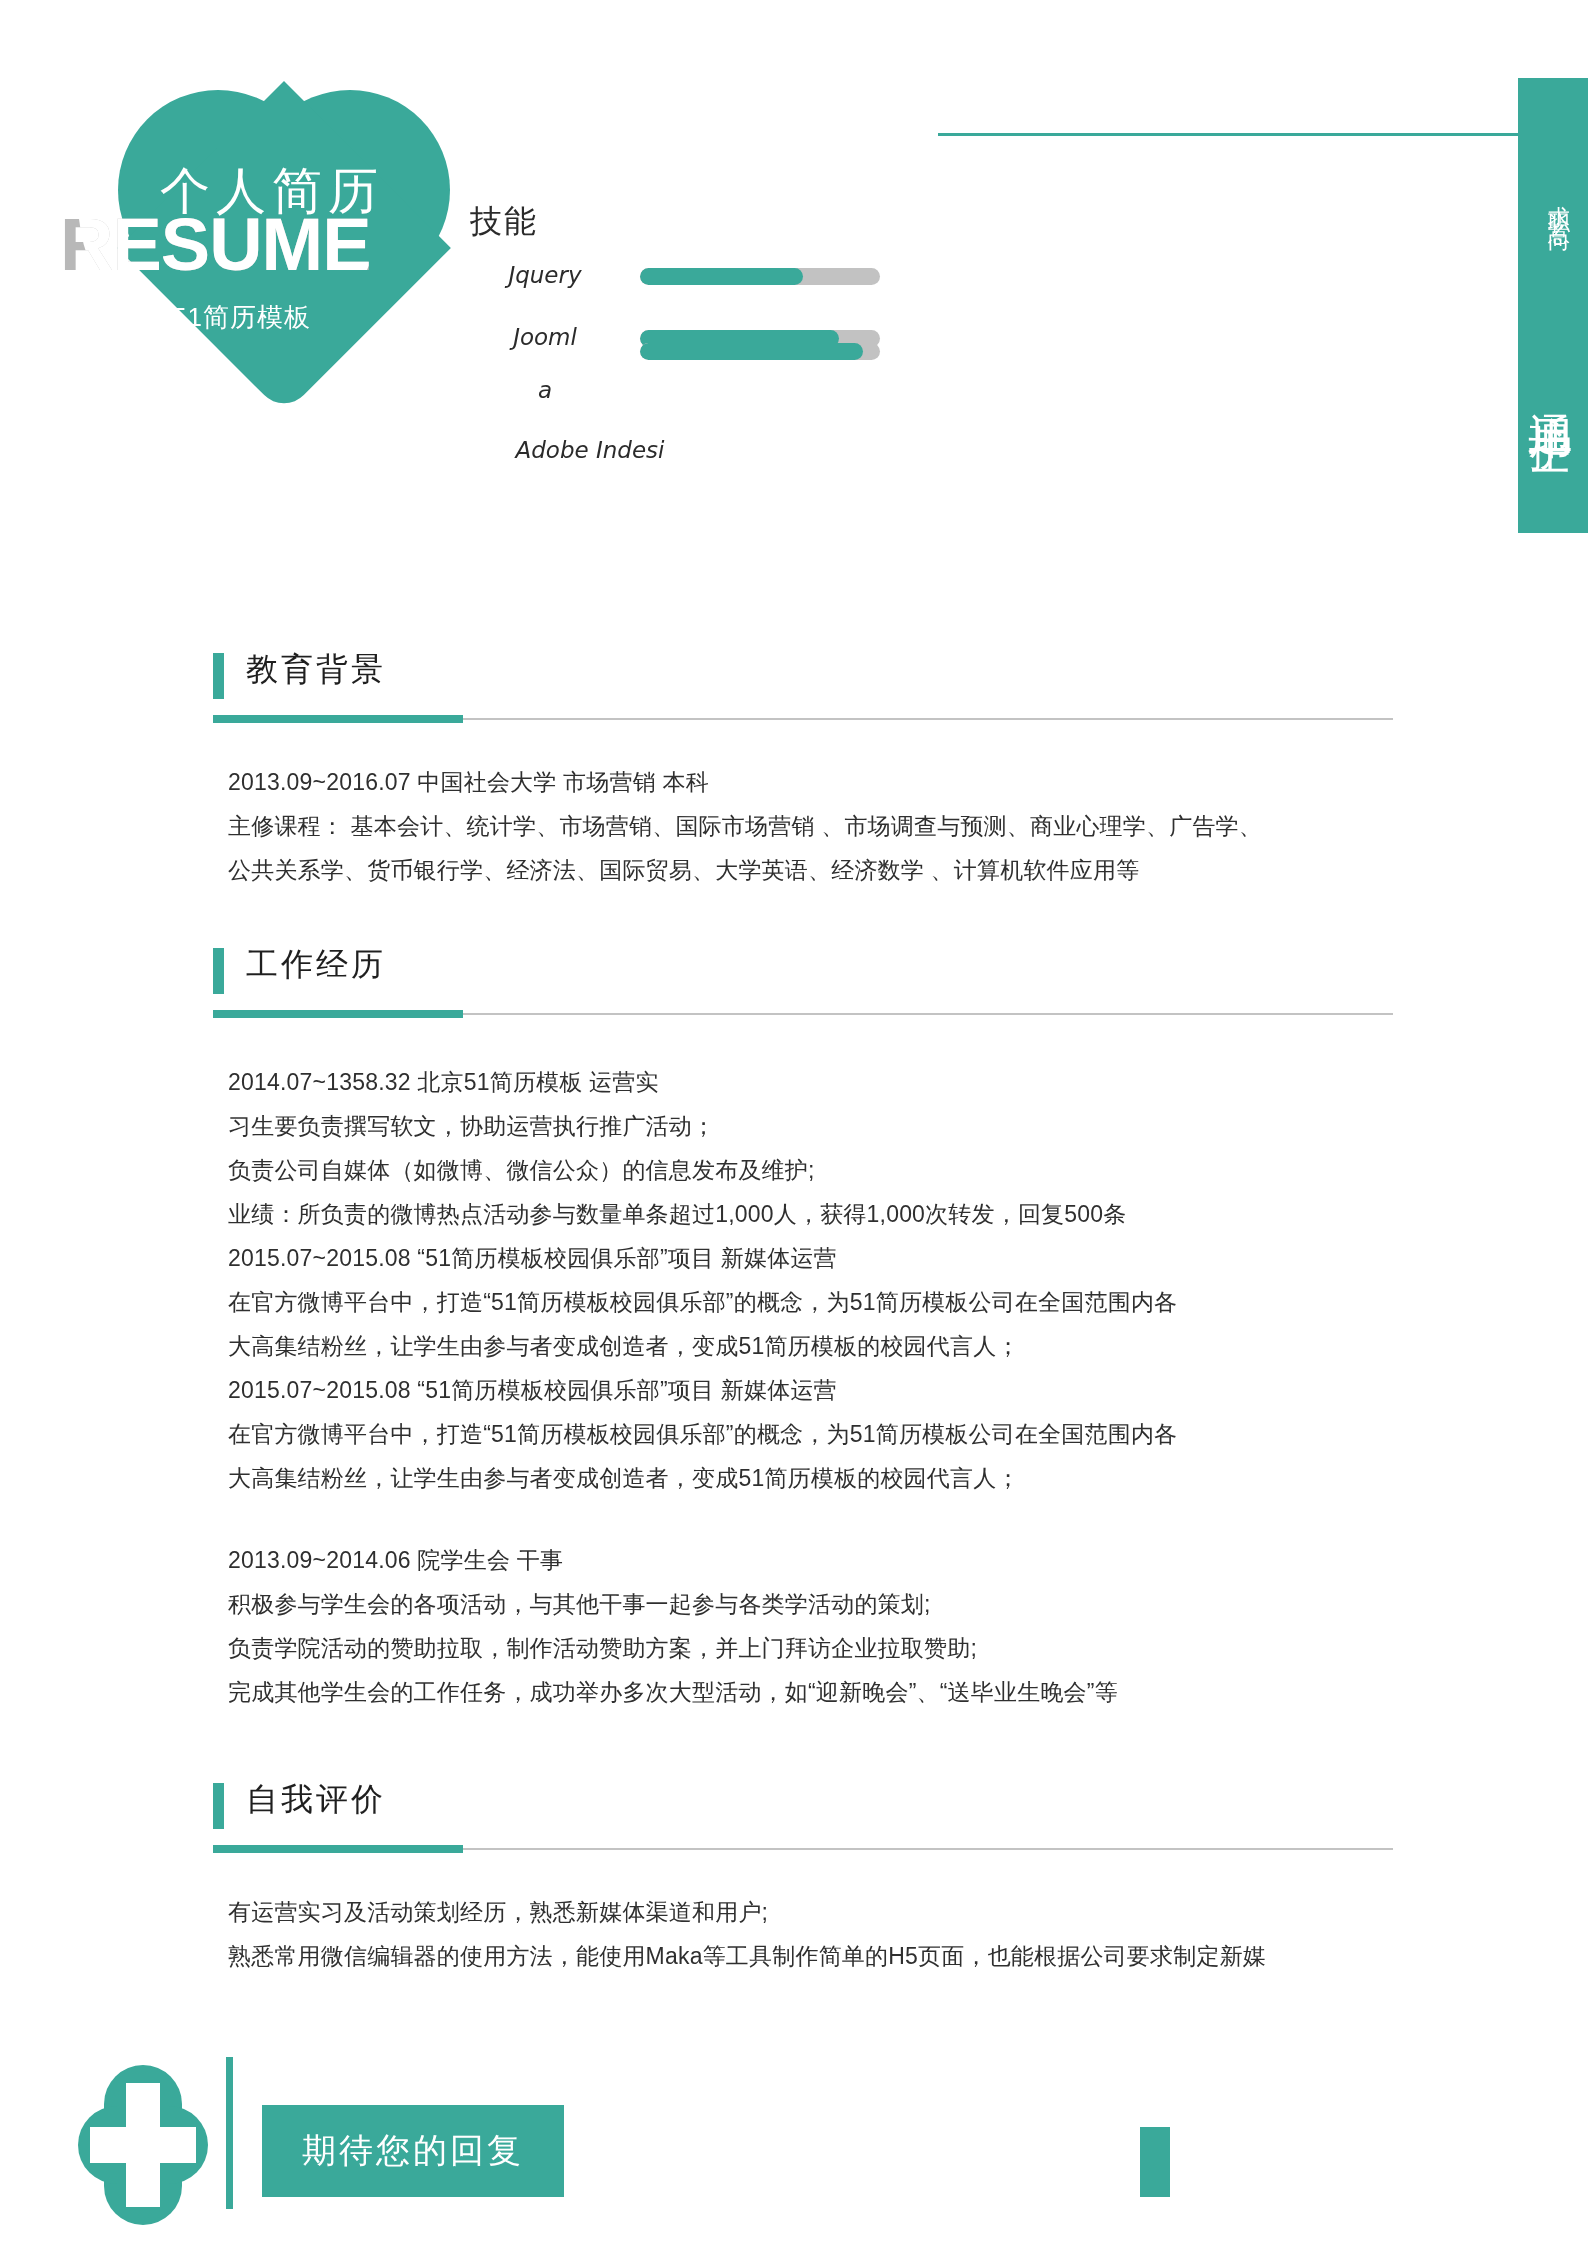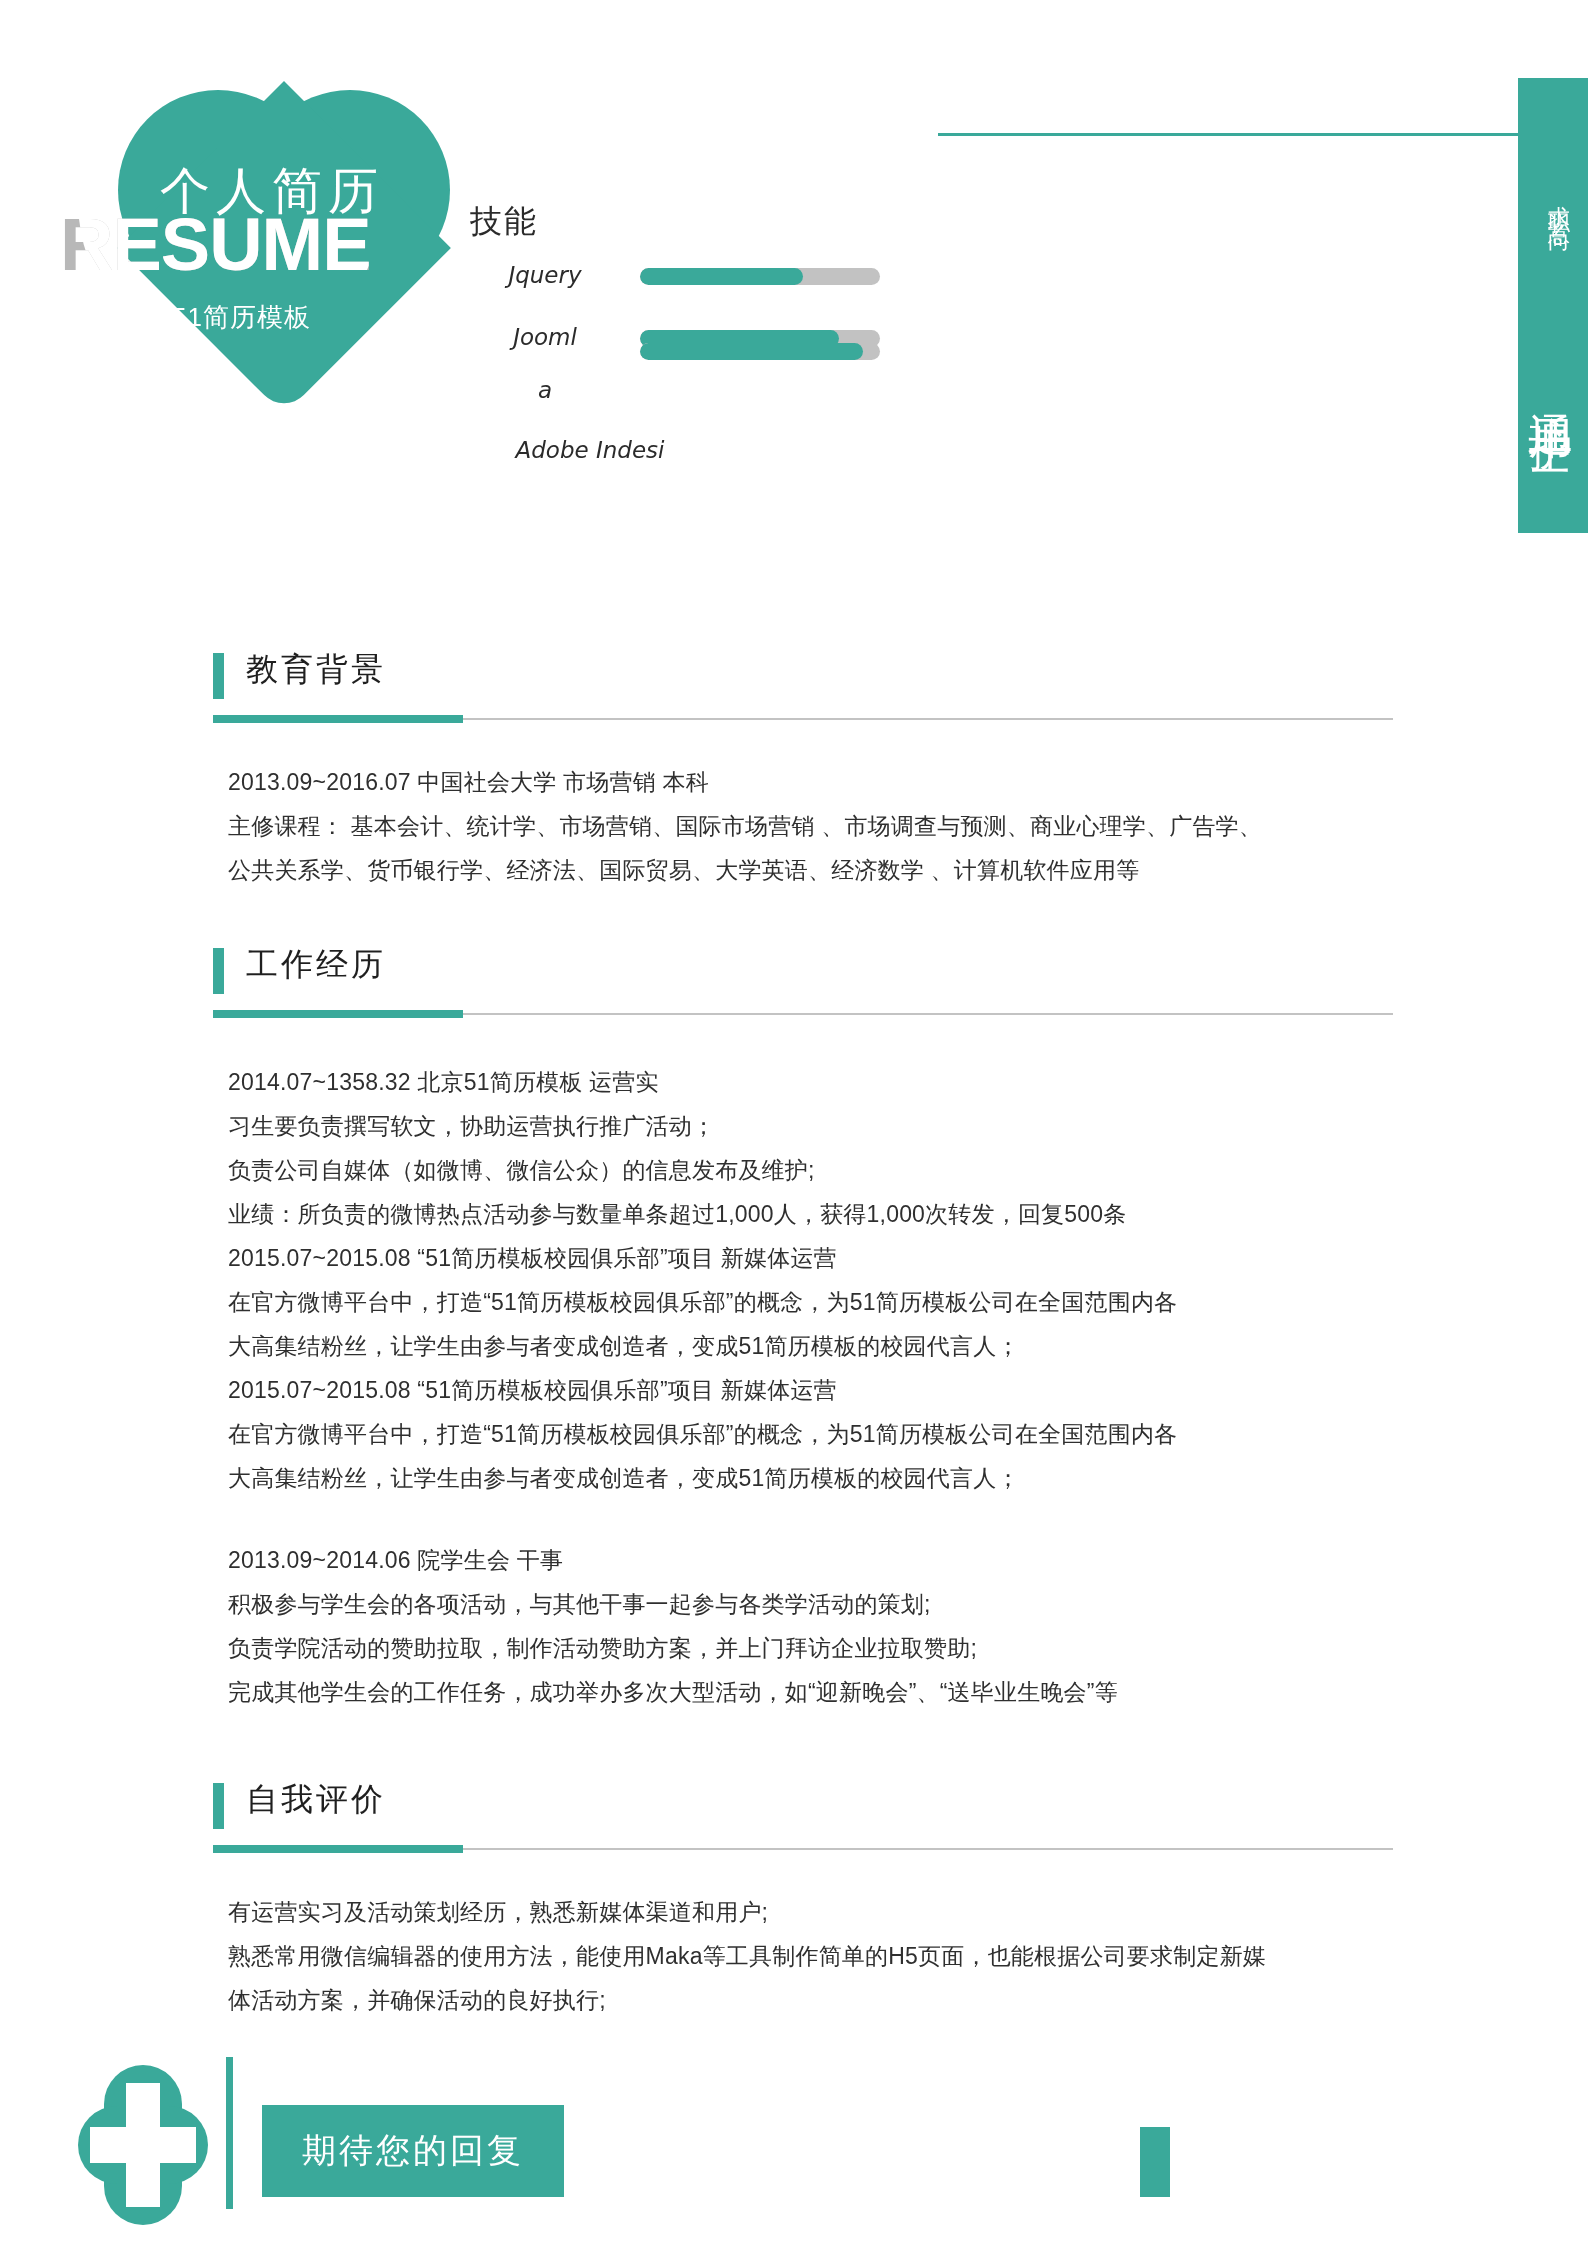--- a/index.html
+++ b/index.html
@@ -392,21 +392,20 @@
 
 <div class="section" id="section-self" style="top:1775px;">
   <div class="section-head">
     <div class="section-tick"></div>
     <div class="section-title">自我评价</div>
     <div class="section-rule-gray"></div>
     <div class="section-rule-teal"></div>
   </div>
   <div class="body-text" style="top:115px;">有运营实习及活动策划经历，熟悉新媒体渠道和用户;</div>
   <div class="body-text" style="top:159px;">熟悉常用微信编辑器的使用方法，能使用Maka等工具制作简单的H5页面，也能根据公司要求制定新媒</div>
-  <div class="body-text" style="top:203px;">体活动方案，并确保活动的良好执行;</div>
 </div>
 
 <div id="footer">
   <div id="clover-icon">
     <div class="petal p-top"></div>
     <div class="petal p-bottom"></div>
     <div class="petal p-left"></div>
     <div class="petal p-right"></div>
     <div class="cross-v"></div>
     <div class="cross-h"></div>

